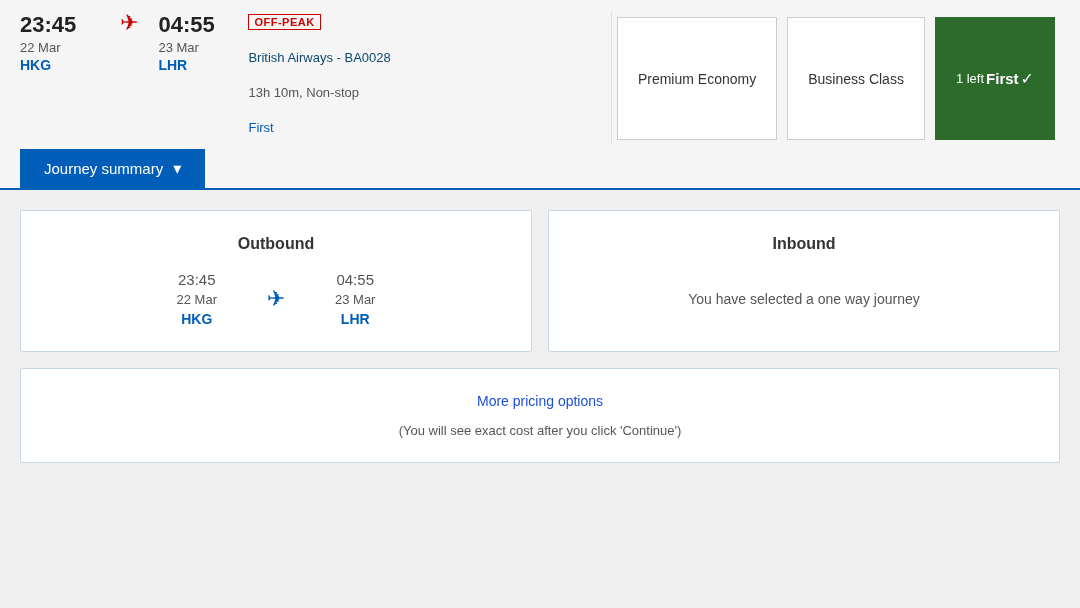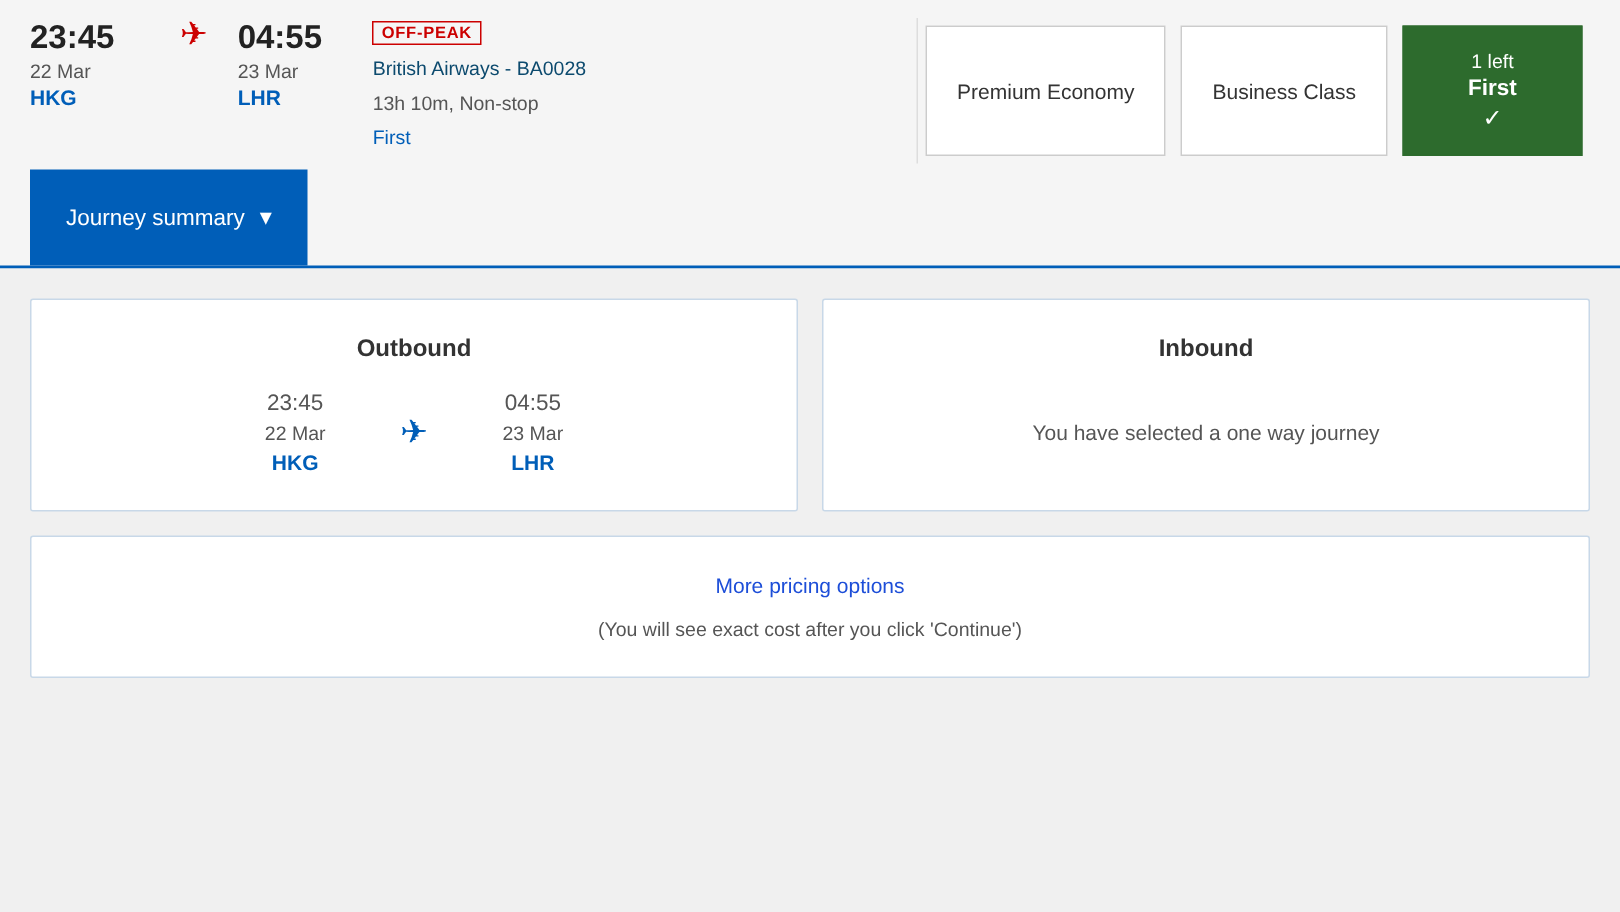--- a/index.html
+++ b/index.html
@@ -63,21 +63,21 @@
 
     .ba-swoosh {
       font-size: 22px;
       color: #cc0000;
       line-height: 1;
     }
 
     .flight-meta-col {
       display: flex;
       flex-direction: column;
-      gap: 8px;
+      gap: 20px;
       padding-left: 10px;
       justify-content: flex-start;
       padding-top: 2px;
     }
 
     .off-peak-badge {
       display: inline-block;
       border: 1.5px solid #cc0000;
       color: #cc0000;
       font-size: 11px;
@@ -124,21 +124,21 @@
       cursor: pointer;
       background: #fff;
       margin: 5px;
     }
 
     .cabin-option.selected {
       background: #2d6b2d;
       color: #fff;
       border-color: #2d6b2d;
       display: flex;
-      flex-direction: column;
+      flex-direction: row;
       align-items: center;
       justify-content: center;
       gap: 2px;
     }
 
     .cabin-option.selected .seats-left {
       font-size: 13px;
       font-weight: normal;
     }
 
@@ -148,21 +148,21 @@
     }
 
     .cabin-option.selected .check-icon {
       font-size: 16px;
     }
 
     .journey-summary-btn {
       background: #005eb8;
       color: #fff;
       border: none;
-      padding: 22px 24px;
+      padding: 10px 24px;
       font-size: 15px;
       cursor: pointer;
       display: flex;
       align-items: center;
       gap: 10px;
     }
 
     .chevron-icon {
       font-size: 16px;
     }

